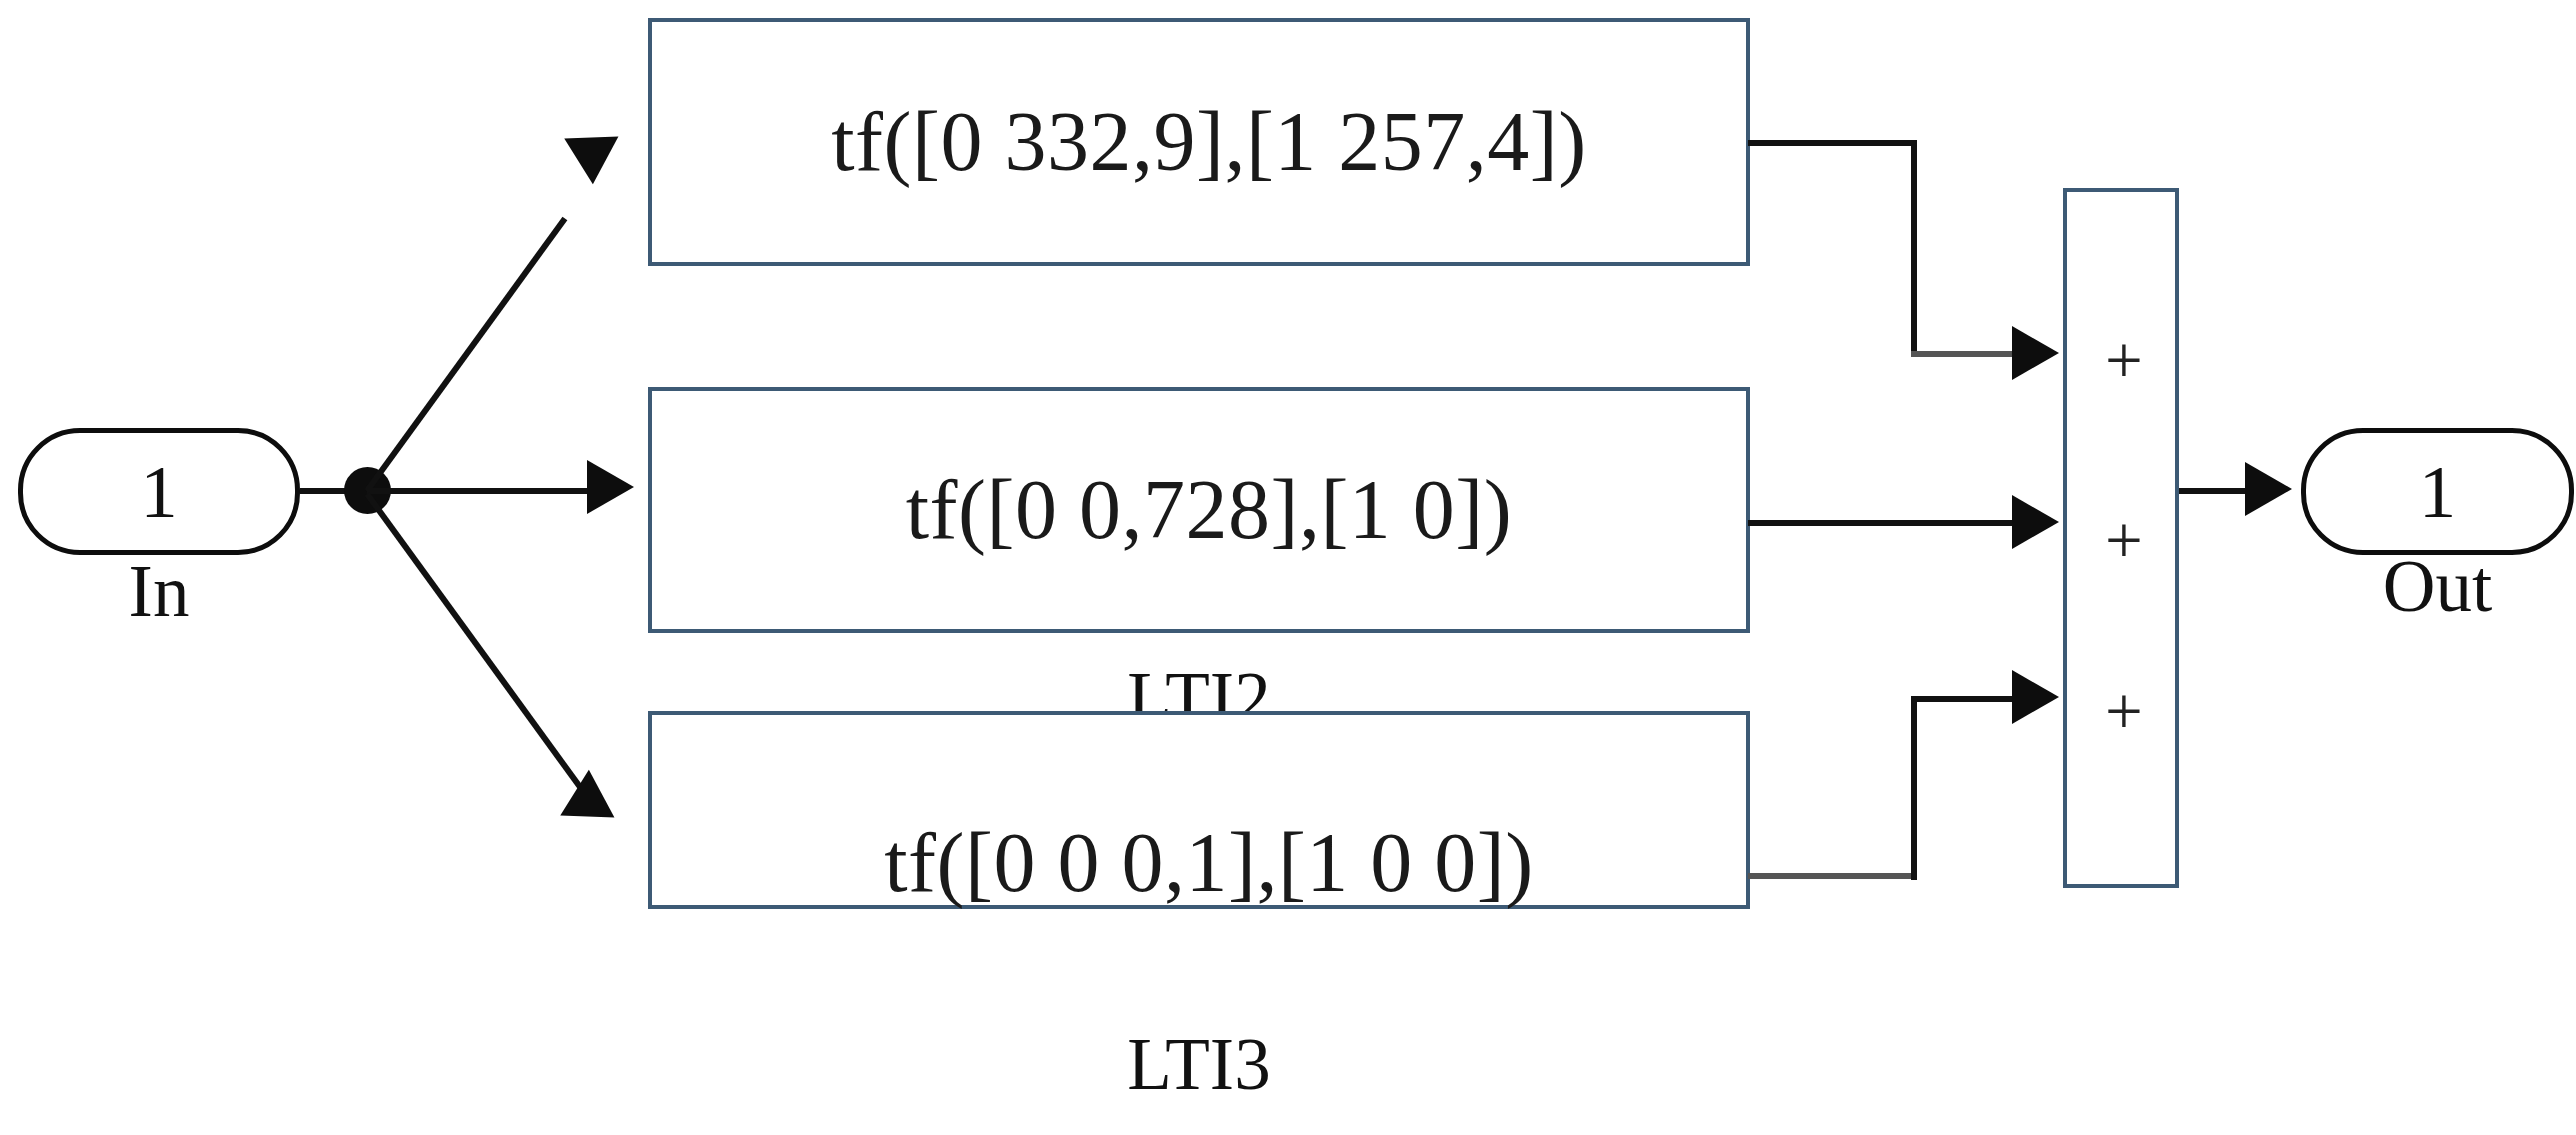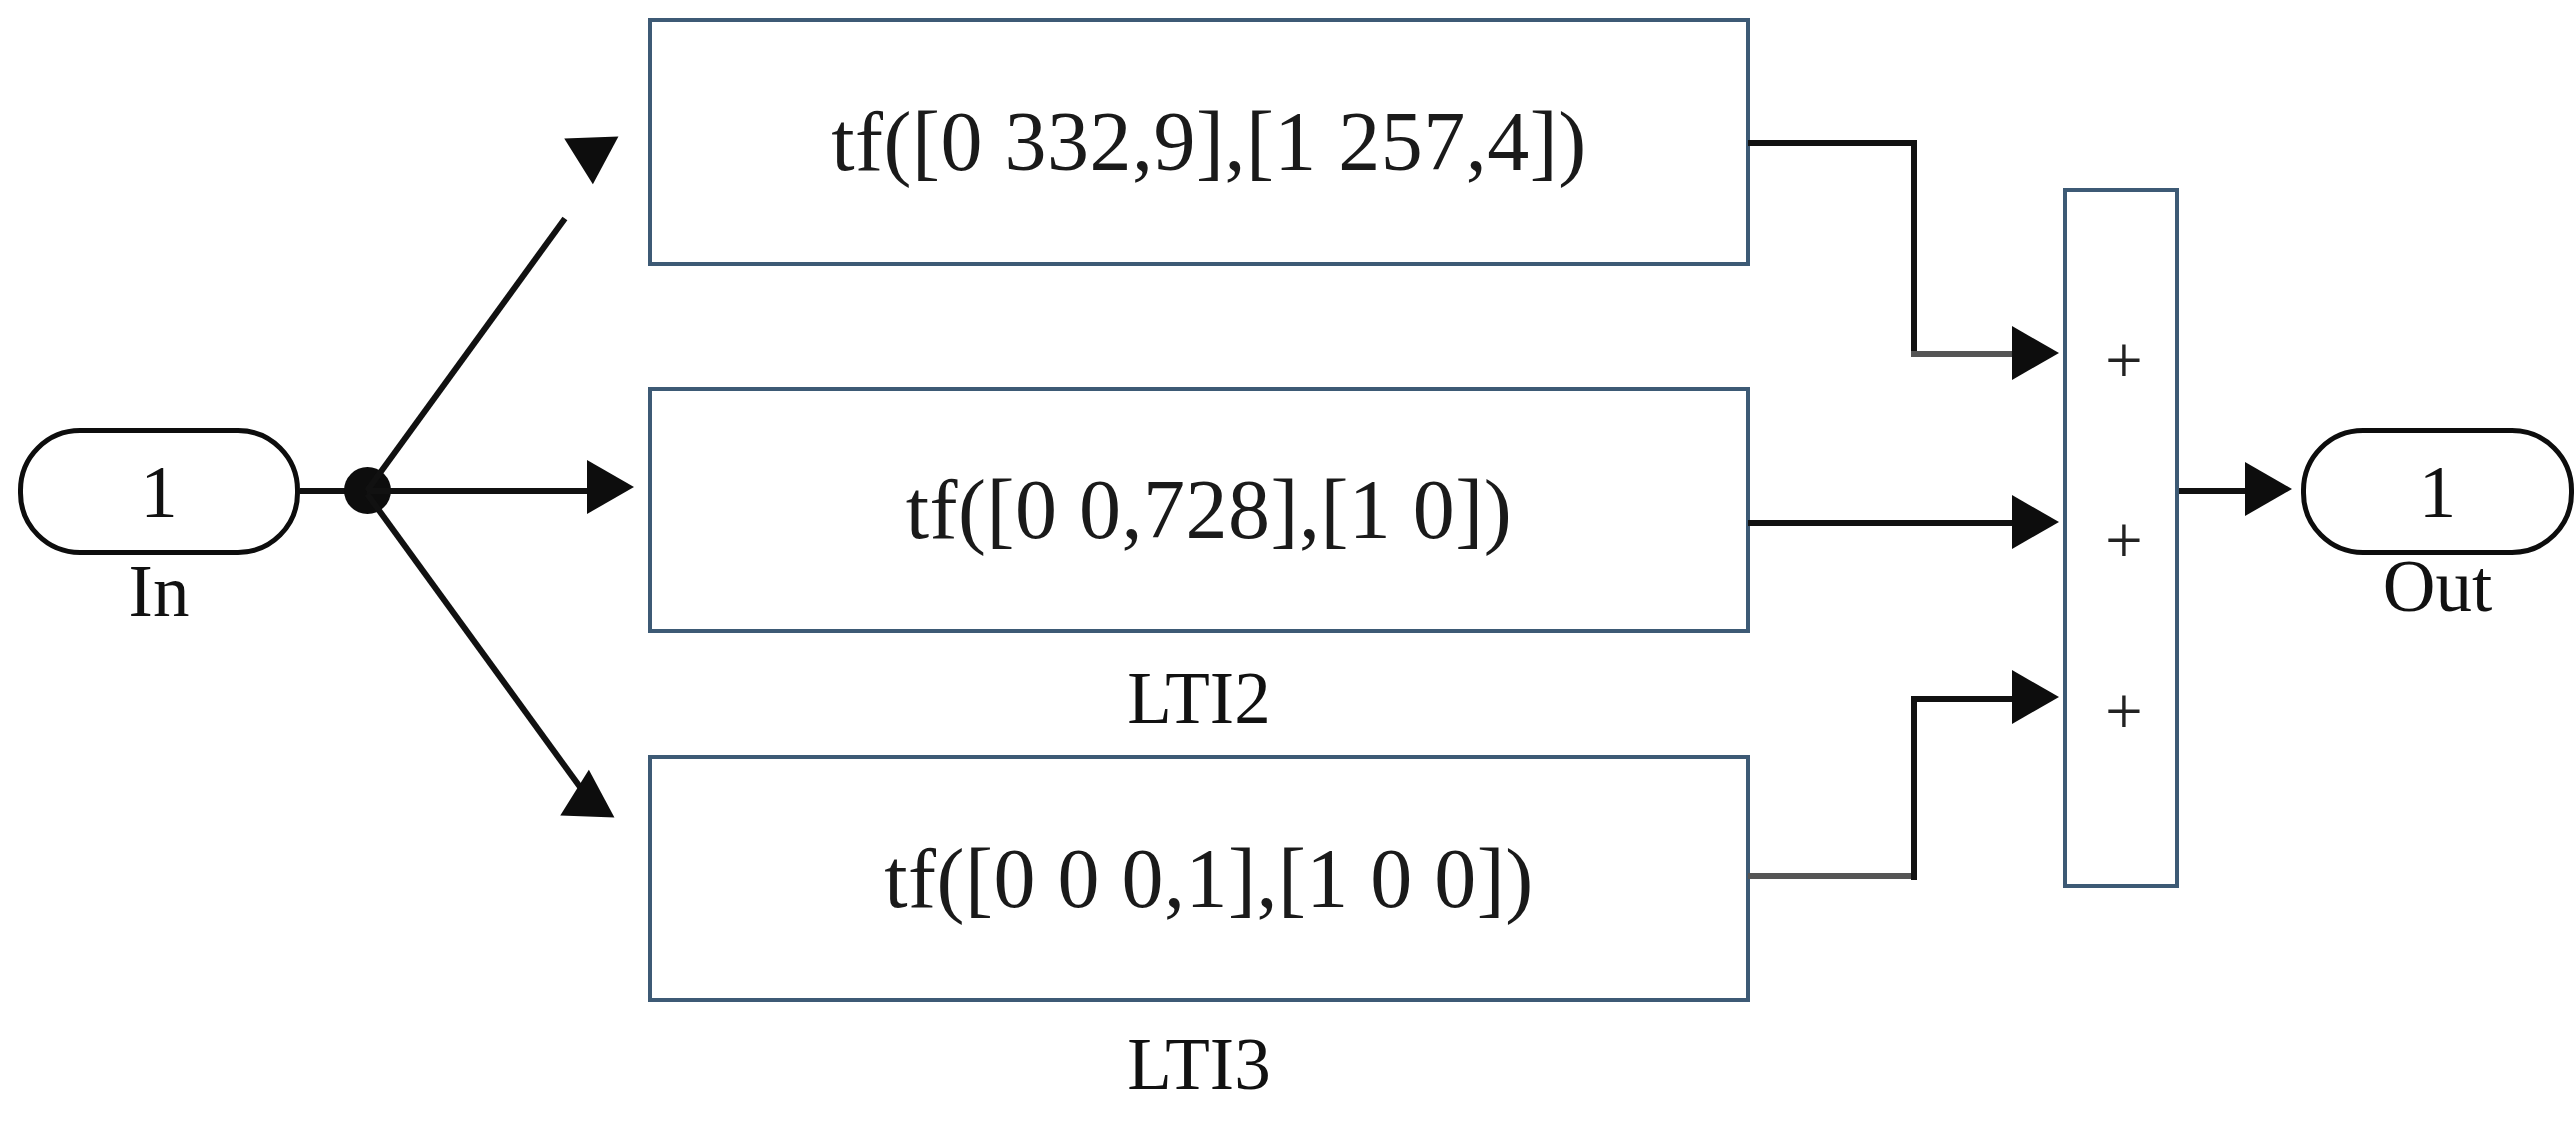--- a/index.html
+++ b/index.html
@@ -71,21 +71,21 @@
     color: #111111;
     white-space: nowrap;
   }
 
   #lti1 { left: 648px; top: 18px;  width: 1102px; height: 248px; }
   #lti1-cap { left: 648px; top: 291px; width: 1102px; }
 
   #lti2 { left: 648px; top: 387px; width: 1102px; height: 246px; }
   #lti2-cap { left: 648px; top: 657px; width: 1102px; }
 
-  #lti3 { left: 648px; top: 755px; width: 1102px; height: 247px; }
+  #lti3 { left: 648px; top: 711px; width: 1102px; height: 198px; align-items: flex-end; }
   #lti3-cap { left: 648px; top: 1023px; width: 1102px; }
 
   
   #sum-block {
     position: absolute;
     box-sizing: border-box;
     left: 2063px;
     top: 188px;
     width: 116px;
     height: 700px;

